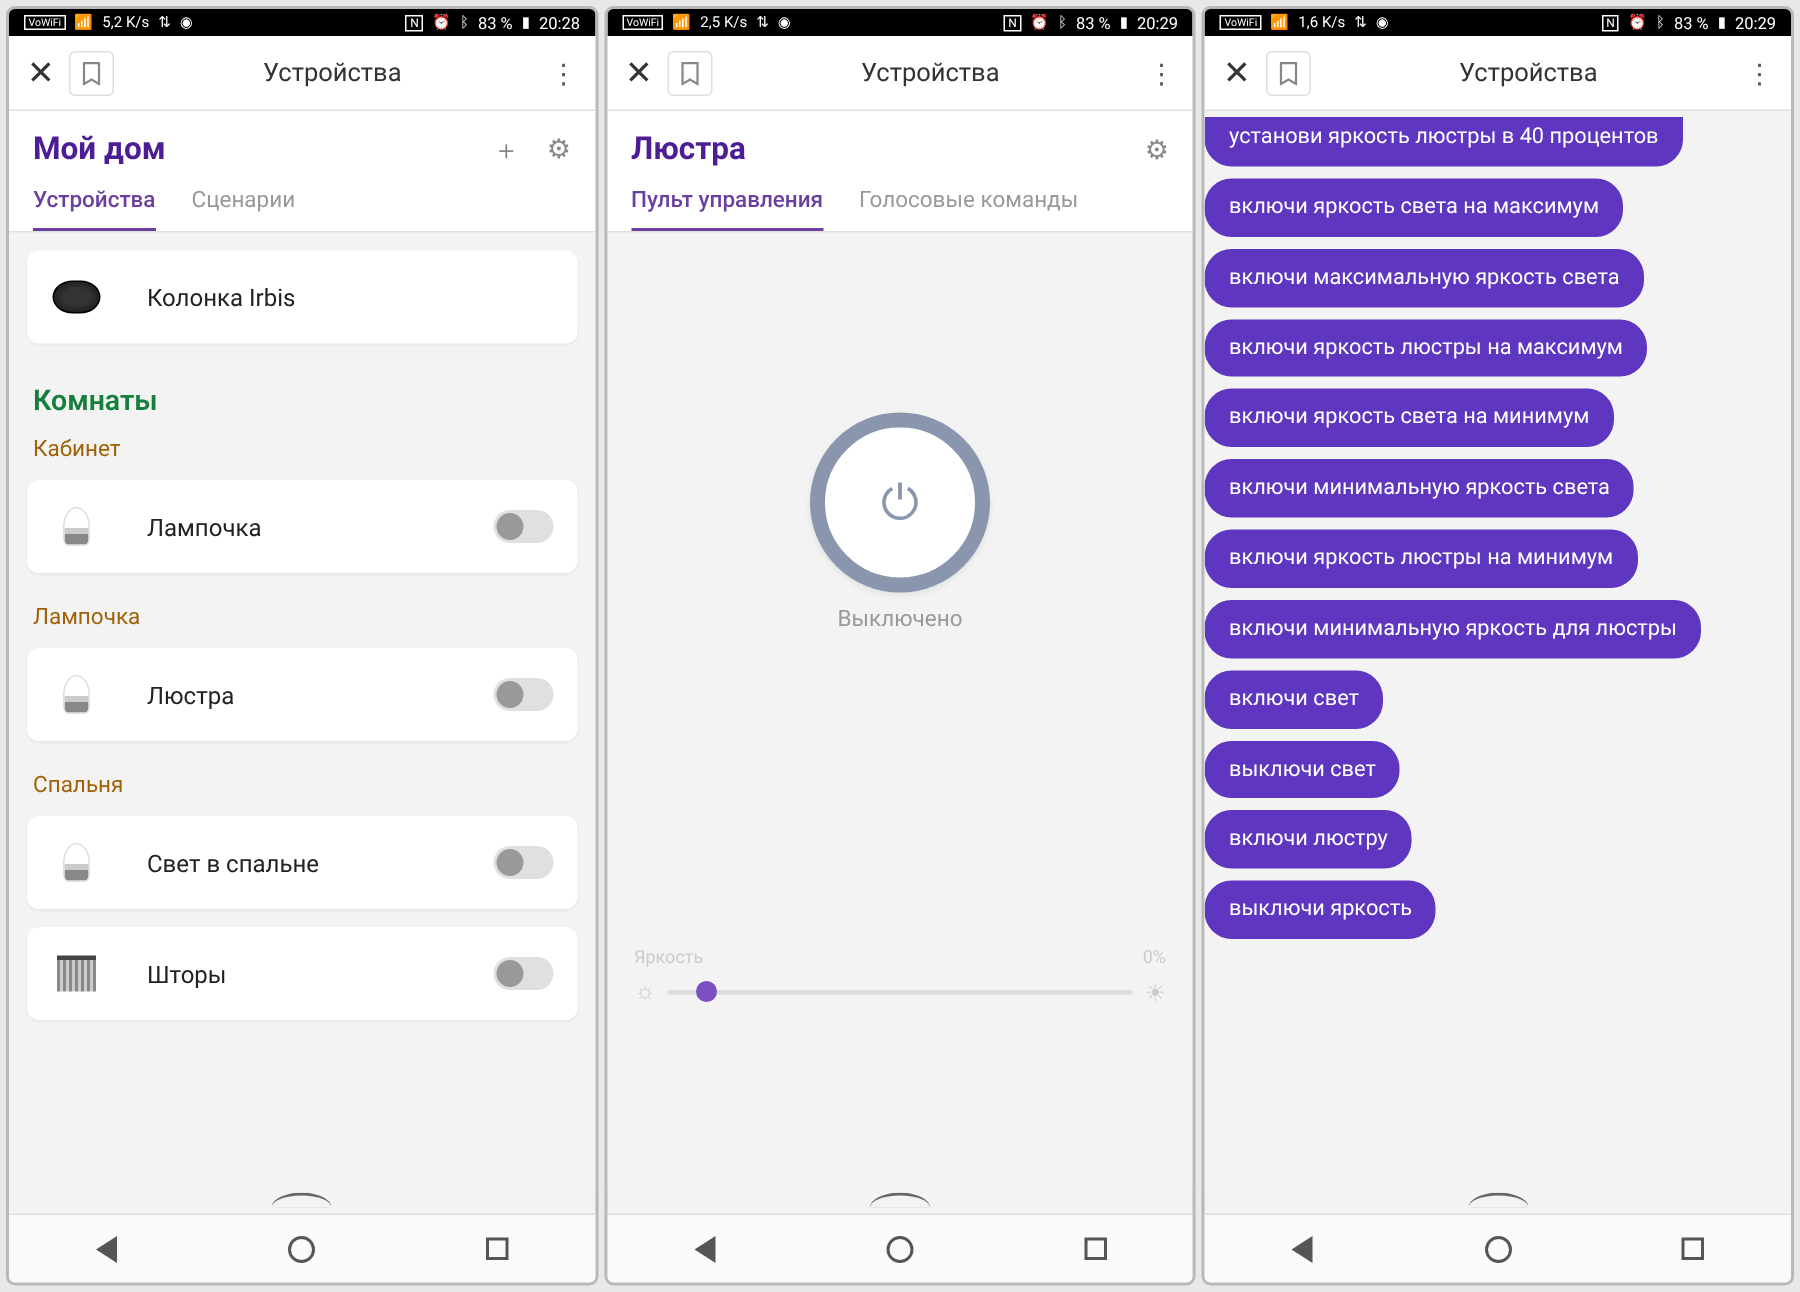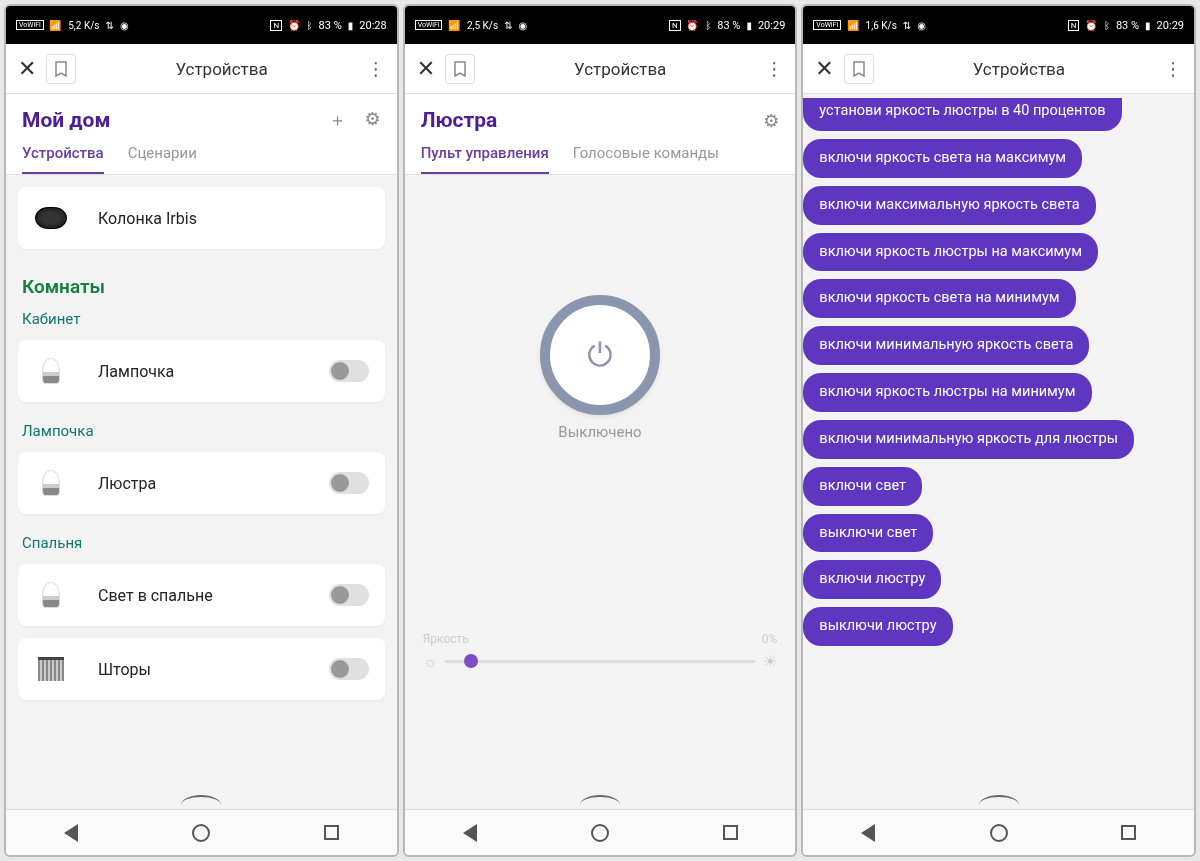--- a/index.html
+++ b/index.html
@@ -17,21 +17,21 @@
     background: #f3f3f3;
     border: 2px solid #b8b8b8;
     border-radius: 6px;
     display: flex;
     flex-direction: column;
     overflow: hidden;
   }
   .status-bar {
     background: #000;
     color: #fff;
-    height: 38px;
+    height: 18px;
     display: flex;
     align-items: center;
     justify-content: space-between;
     padding: 0 10px;
     font-size: 11px;
   }
   .status-left, .status-right { display: flex; gap: 6px; align-items: center; }
   .status-icon { font-size: 10px; }
   .top-bar {
     background: #fff;
@@ -125,21 +125,21 @@
     width: 18px; height: 18px;
     background: #999;
     border-radius: 50%;
     top: 2px; left: 2px;
   }
   .room-heading {
     font-size: 19px; font-weight: 600; color: #15803d;
     padding: 14px 16px 4px;
   }
   .room-sub {
-    font-size: 15px; color: #0f766e;
+    font-size: 15px; color: #a16207;
     padding: 8px 16px 0;
   }
   
   .power-wrap {
     display:flex; flex-direction: column; align-items:center;
     padding-top: 120px;
   }
   .power-ring {
     width: 120px; height:120px;
     border: 10px solid #8a96ad;
@@ -410,21 +410,21 @@
       <div class="chip">включи яркость света на максимум</div>
       <div class="chip">включи максимальную яркость света</div>
       <div class="chip">включи яркость люстры на максимум</div>
       <div class="chip">включи яркость света на минимум</div>
       <div class="chip">включи минимальную яркость света</div>
       <div class="chip">включи яркость люстры на минимум</div>
       <div class="chip">включи минимальную яркость для люстры</div>
       <div class="chip">включи свет</div>
       <div class="chip">выключи свет</div>
       <div class="chip">включи люстру</div>
-      <div class="chip">выключи люстру</div>
+      <div class="chip">выключи яркость</div>
     </div>
   </div>
   <div class="chin">
       <div class="chin-arc"></div>
     </div>
   <div class="navbar">
     <div class="nav-btn">
         <div class="tri"></div>
       </div>
     <div class="nav-btn">

